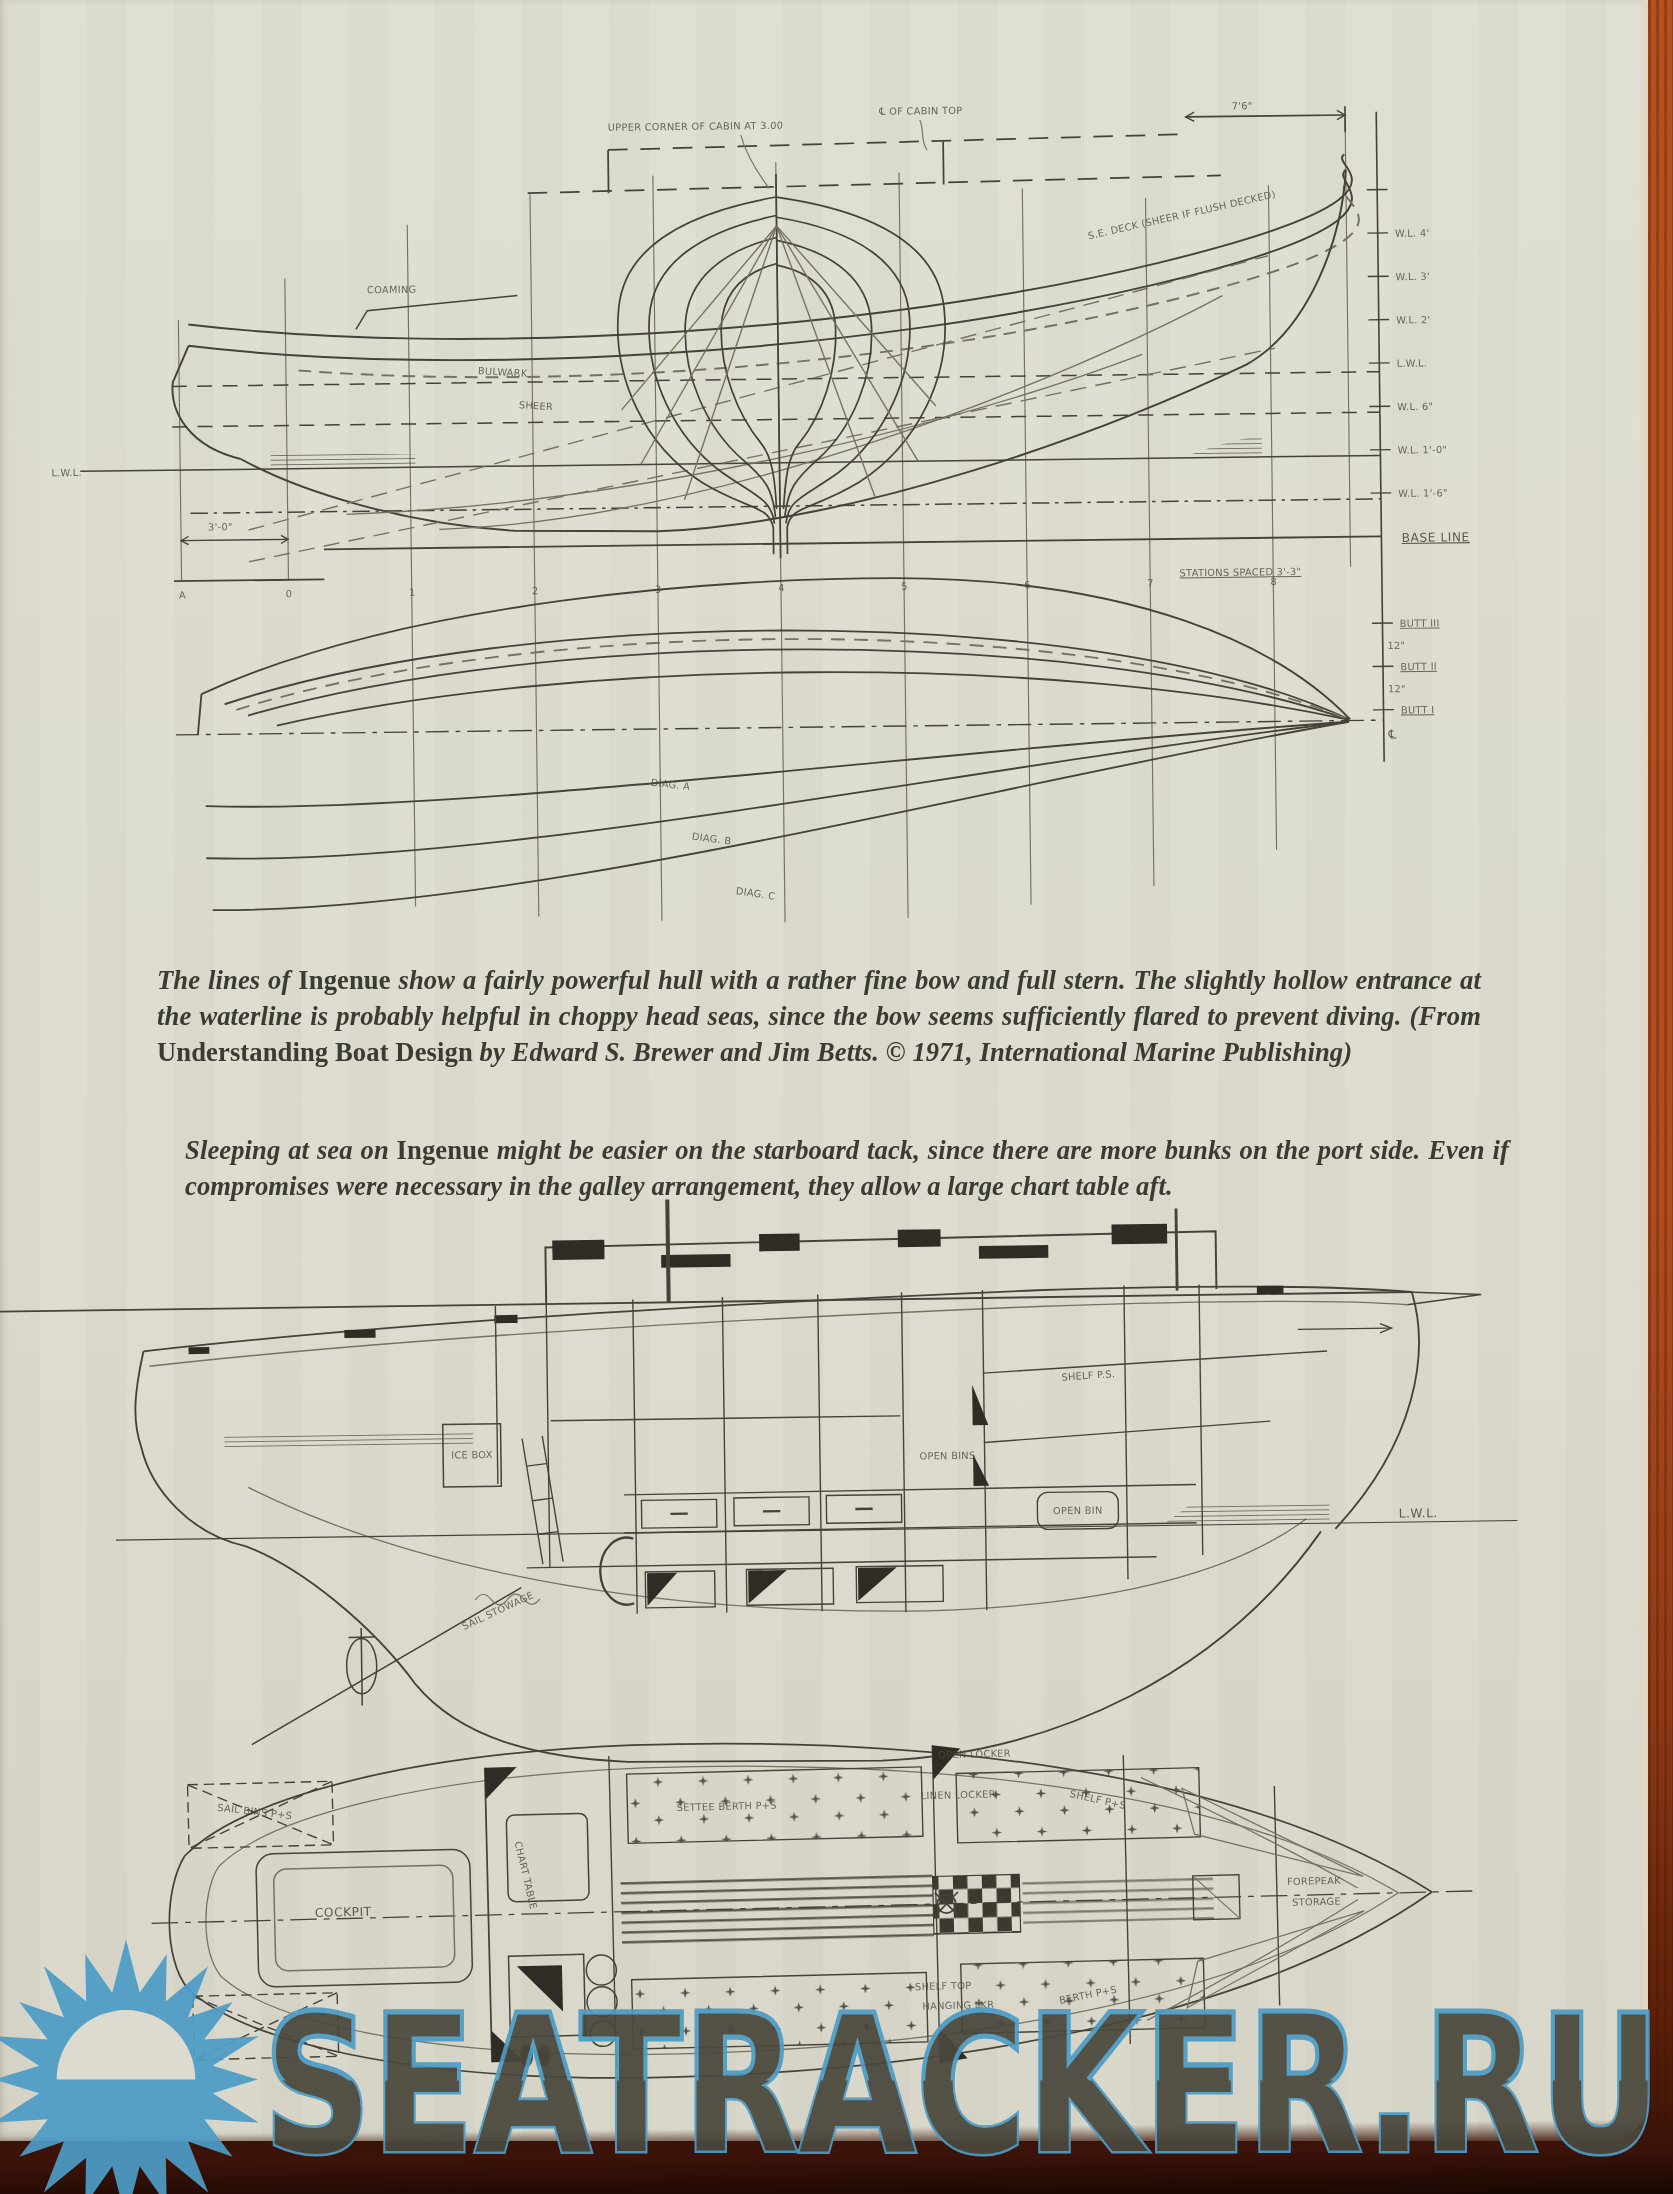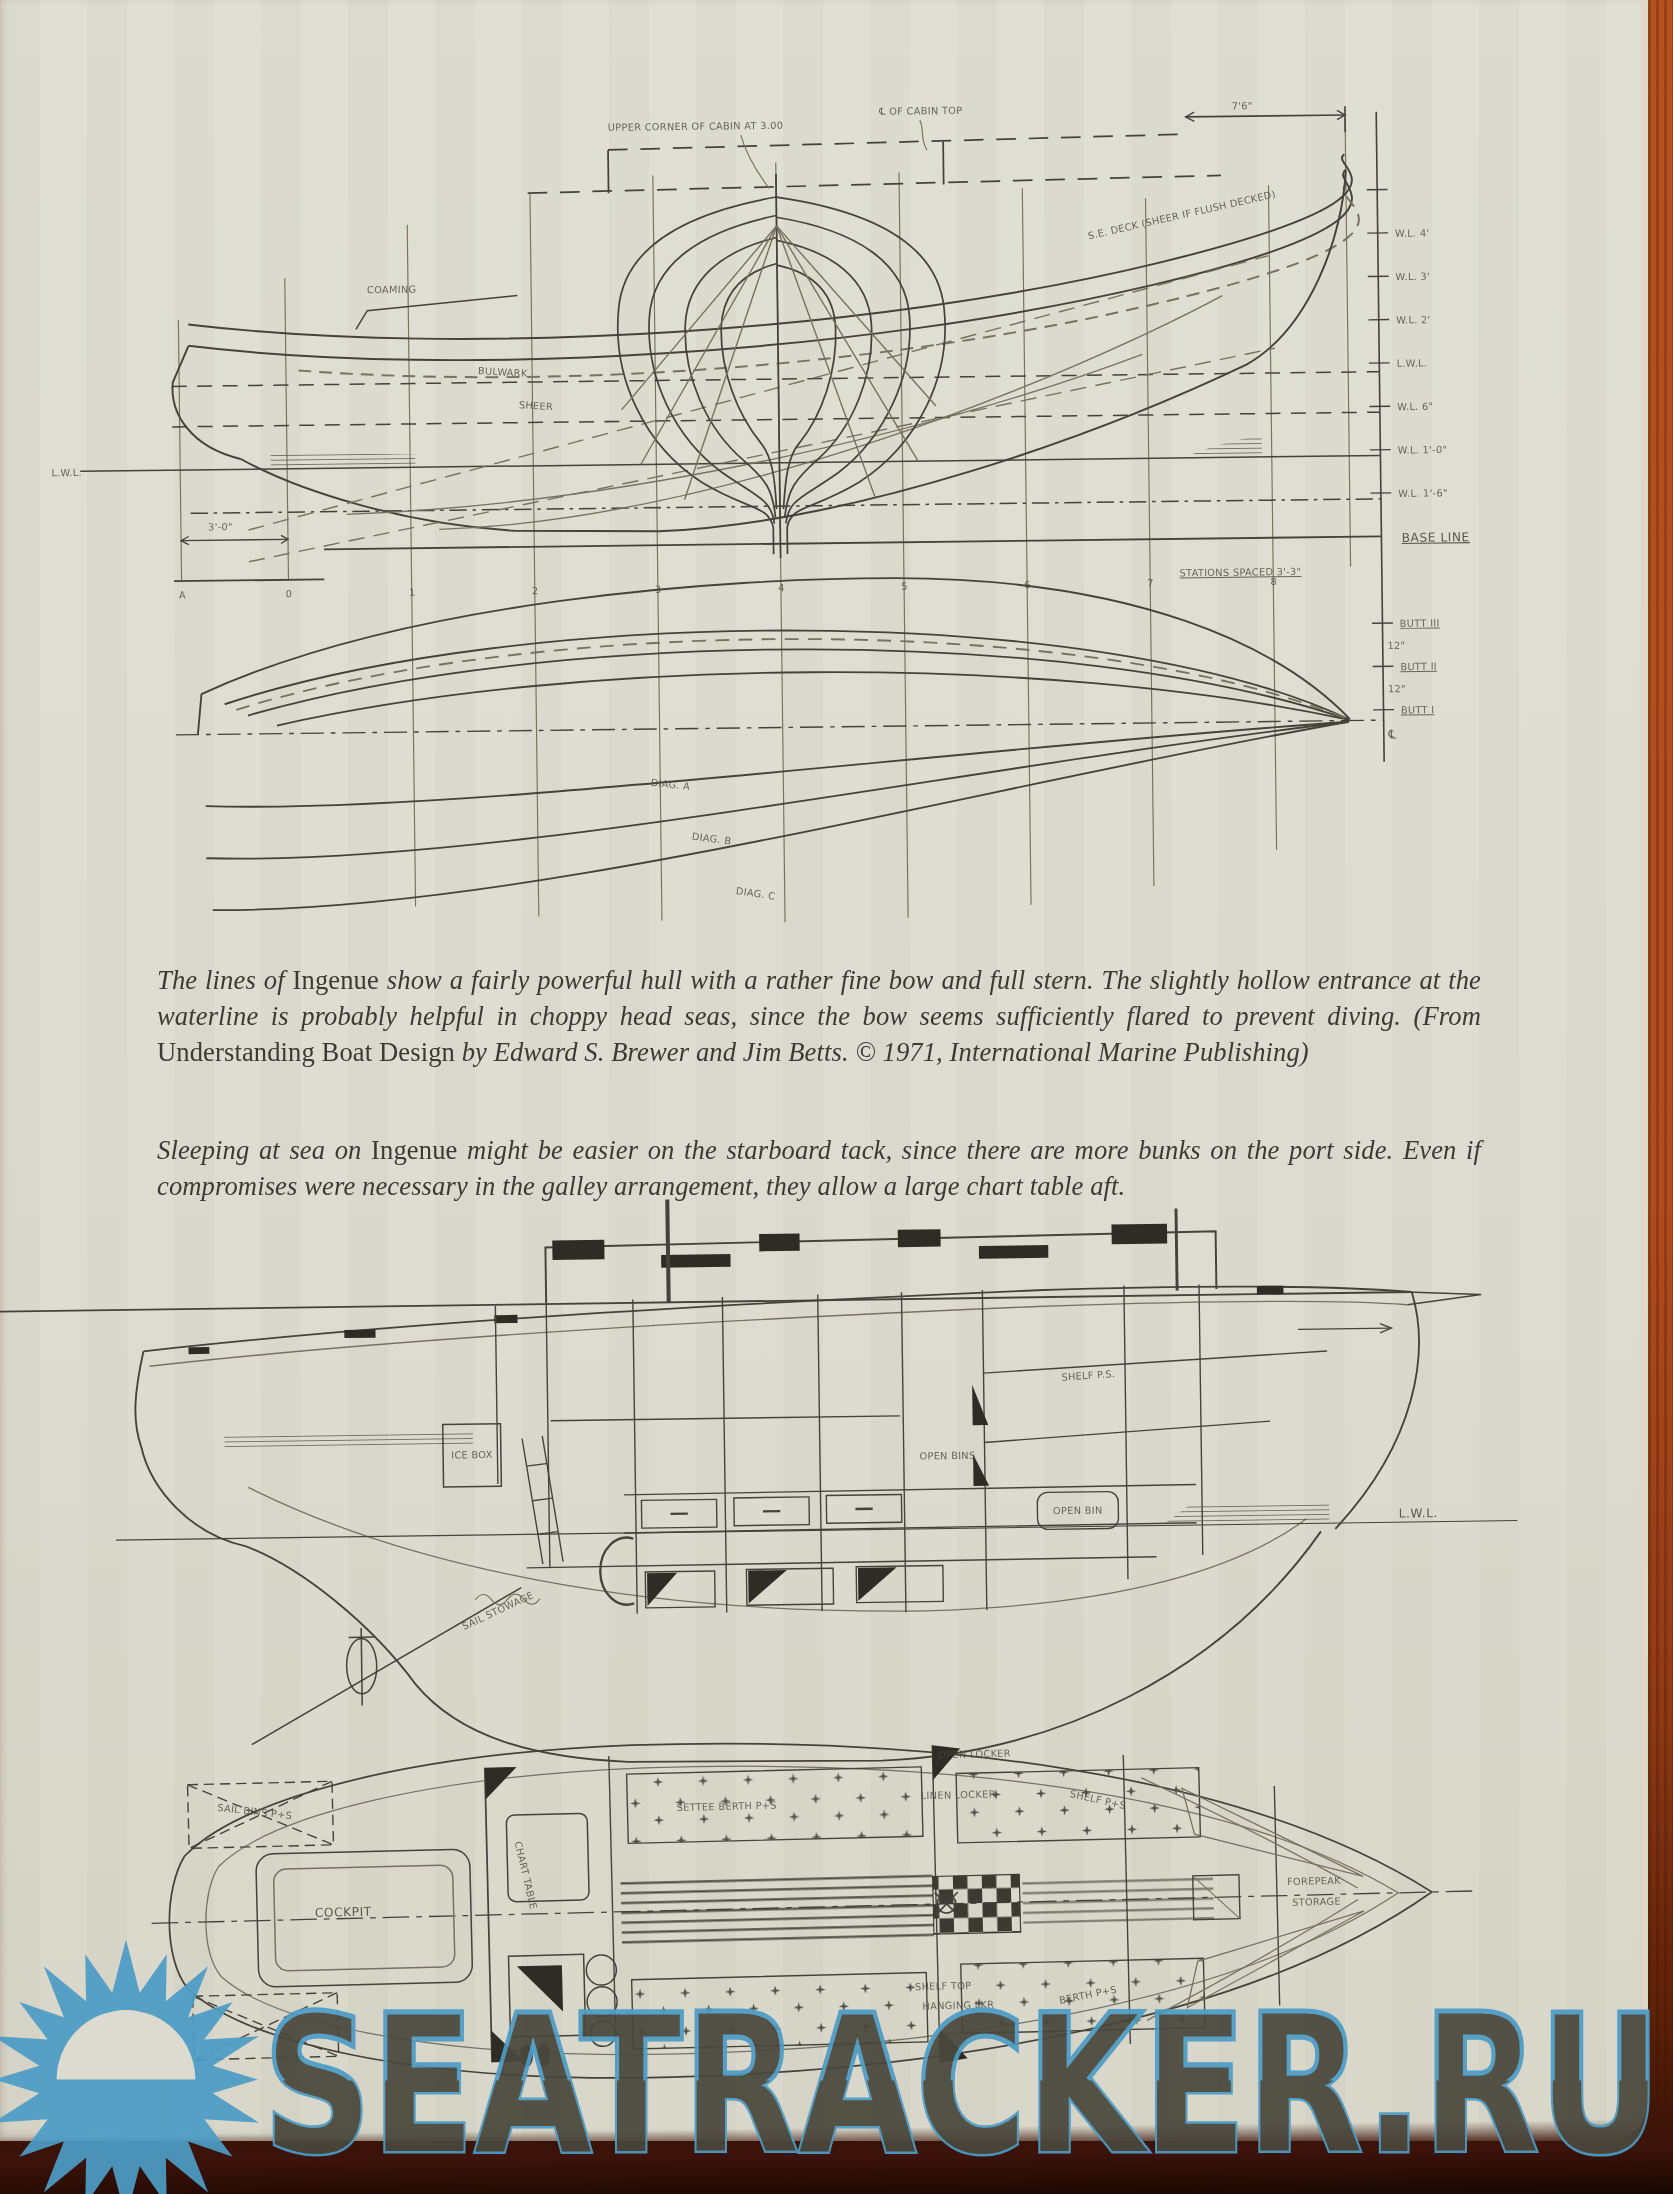--- a/index.html
+++ b/index.html
@@ -32,25 +32,25 @@
   .drawing-layer{position:absolute;top:0;left:0;}
   svg text{font-family:"DejaVu Sans", sans-serif;fill:#4a473c;}
   .hand{font-size:21px;letter-spacing:1px;opacity:.88;}
   .hand-sm{font-size:17px;letter-spacing:.5px;opacity:.8;}
   .ink{stroke:#45423a;fill:none;}
   .ink-faint{stroke:#75725f;fill:none;}
   
   .caption{
     position:absolute;left:157px;width:1324px;
     font-size:26.6px;line-height:36px;color:#3b3a33;
-    font-style:italic;letter-spacing:0.1px;text-align:justify;
+    font-style:italic;letter-spacing:0.1px;text-align:justify;font-weight:bold;
   }
   .caption .roman{font-style:normal;}
   #caption-1{top:935px;}
-  #caption-2{top:1105px;}
+  #caption-2{top:1105px;margin-left:28px;}
   
   .watermark{position:absolute;top:0;left:0;opacity:.93;}
 </style>
 </head>
 <body>
 
 <div class="cover"></div>
 <div class="page"></div>
 <div class="cover-bottom"></div>
 

